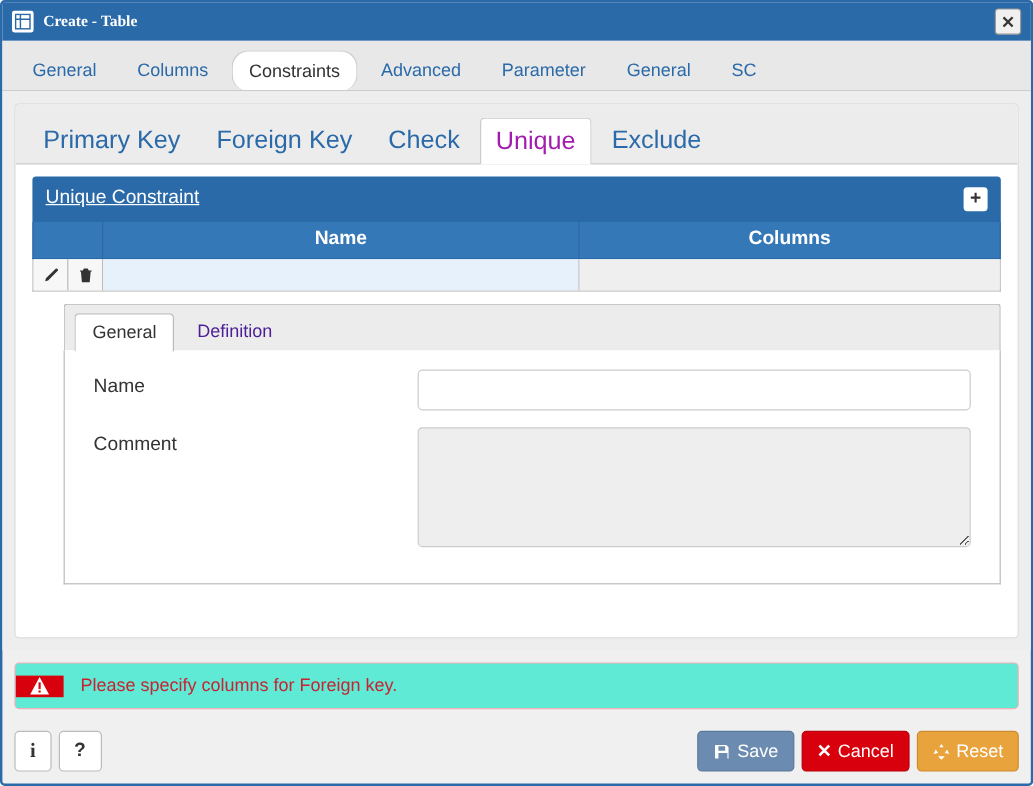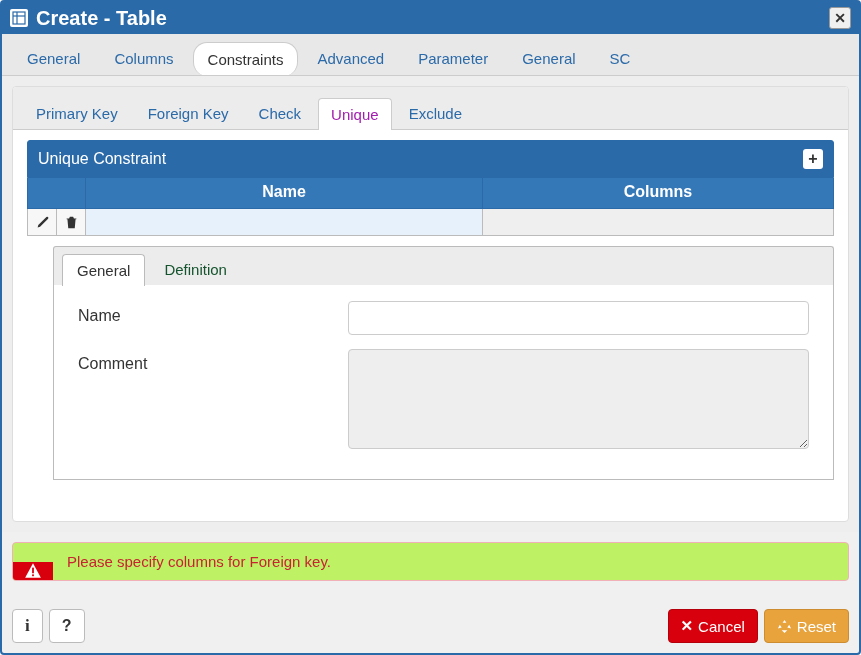--- a/index.html
+++ b/index.html
@@ -3,74 +3,74 @@
 <meta charset="utf-8">
 <style>
 * { box-sizing: border-box; margin: 0; padding: 0; }
 body { font-family: -apple-system, BlinkMacSystemFont, "Segoe UI", Helvetica, Arial, sans-serif; background: #fff; font-size: 14px; color: #333; }
 .dialog { width: 861px; height: 655px; border: 2px solid #2b6aa9; border-radius: 4px; background: #f0f0f0; display: flex; flex-direction: column; position: relative; }
 
 
 .titlebar { background: #2b6aa9; color: #fff; height: 32px; display: flex; align-items: center; padding: 0 8px; }
 .titlebar .ticon { width: 18px; height: 18px; background: #fff; border-radius: 2px; margin-right: 8px; display: inline-flex; align-items: center; justify-content: center; }
 .titlebar .ticon svg { width: 14px; height: 14px; }
-.titlebar .ttext { font-weight: 600; font-size: 20px; }
+.titlebar .ttext { font-weight: 600; font-size: 13px; font-family: Liberation Serif, serif; }
 .titlebar .spacer { flex: 1; }
 .titlebar .close { width: 22px; height: 22px; background: #f0f0f0; border: 1px solid #999; border-radius: 3px; display: flex; align-items: center; justify-content: center; color: #333; font-weight: bold; cursor: pointer; font-size: 14px; }
 
 
 .tabs-primary { background: #e8e8e8; border-bottom: 1px solid #ccc; display: flex; align-items: flex-end; padding: 6px 10px 0 10px; height: 42px; gap: 4px; overflow: hidden; }
 .tabs-primary .tab { padding: 8px 14px; color: #2b6aa9; cursor: pointer; border: 1px solid transparent; border-bottom: none; border-radius: 4px 4px 0 0; white-space: nowrap; font-size: 15px; }
 .tabs-primary .tab.active { background: #fff; color: #333; border-color: #ccc; position: relative; top: 1px; border-radius: 14px; }
 
 
 .body-panel { flex: 1; padding: 10px; background: #eee; display: flex; flex-direction: column; }
 .white-panel { background: #fff; border: 1px solid #ddd; border-radius: 4px; flex: 1; display: flex; flex-direction: column; overflow: hidden; padding-bottom: 20px;}
 
 
 .subtabs { background: #ececec; border-bottom: 1px solid #ccc; display: flex; align-items: flex-end; padding: 10px 10px 0 10px; gap: 4px; }
-.subtabs .stab { padding: 7px 12px; color: #2b6aa9; cursor: pointer; border: 1px solid transparent; border-bottom: none; border-radius: 4px 4px 0 0; font-size: 15px; }
+.subtabs .stab { padding: 7px 12px; color: #2b6aa9; cursor: pointer; border: 1px solid transparent; border-bottom: none; border-radius: 4px 4px 0 0; font-size: 21px; }
 .subtabs .stab.active { background: #fff; color: #a21caf; border-color: #ccc; position: relative; top: 1px; }
 
 .content { padding: 10px 14px 0 14px; }
 
 
-.uc-header { background: #2b6aa9; color: #fff; padding: 8px 10px; border-radius: 3px 3px 0 0; display: flex; align-items: center; border: 1px solid #2b6aa9; font-size: 16px; }
+.uc-header { background: #2b6aa9; color: #fff; padding: 8px 10px; border-radius: 3px 3px 0 0; display: flex; border: 1px solid #2b6aa9; font-size: 16px; text-decoration: underline; }
 .uc-header .spacer { flex: 1; }
 .uc-add { width: 20px; height: 20px; background: #fff; color: #333; border-radius: 3px; display: flex; align-items: center; justify-content: center; font-weight: bold; cursor: pointer; font-size: 16px; line-height: 1; }
 
 
 .uc-thead { display: flex; background: #3578b8; color: #fff; border: 1px solid #2b6aa9; border-top: none; }
 .uc-thead .col-icons { width: 58px; border-right: 1px solid #2b6aa9; height: 30px; }
 .uc-thead .col-name { flex: 1; text-align: center; padding: 5px 0; border-right: 1px solid #2b6aa9; font-weight: 600; font-size: 16px; }
 .uc-thead .col-cols { width: 350px; text-align: center; padding: 5px 0; font-weight: 600; font-size: 16px; }
 
 
 .uc-tbody { display: flex; border: 1px solid #bbb; border-top: none; }
 .uc-tbody .cell-actions { width: 58px; display: flex; border-right: 1px solid #bbb; }
 .uc-tbody .cell-actions .act { flex: 1; display: flex; align-items: center; justify-content: center; height: 26px; cursor: pointer; background: #f7f7f7; }
 .uc-tbody .cell-actions .act + .act { border-left: 1px solid #bbb; }
 .uc-tbody .cell-name { flex: 1; background: #e7f1fc; border-right: 1px solid #bbb; height: 26px; }
 .uc-tbody .cell-cols { width: 350px; background: #efefef; height: 26px; }
 
 
 .prop-tabs-wrap { margin: 10px 14px 0 40px; }
 .prop-tabs { background: #ececec; border: 1px solid #bbb; border-bottom: none; display: flex; align-items: flex-end; padding: 6px 8px 0 8px; gap: 4px; border-radius: 3px 3px 0 0; }
-.prop-tabs .ptab { padding: 7px 14px; color: #14532d; cursor: pointer; border: 1px solid transparent; border-bottom: none; border-radius: 4px 4px 0 0; font-size: 15px; }
+.prop-tabs .ptab { padding: 7px 14px; color: #4c1d95; cursor: pointer; border: 1px solid transparent; border-bottom: none; border-radius: 4px 4px 0 0; font-size: 15px; }
 .prop-tabs .ptab.active { background: #fff; color: #333; border-color: #bbb; position: relative; top: 1px; }
 .prop-body { border: 1px solid #bbb; background: #fff; padding: 16px 24px; border-top: none; }
 
 .form-row { display: flex; align-items: flex-start; margin-bottom: 14px; }
 .form-row label { width: 270px; padding-top: 6px; font-size: 16px; }
 .form-row input[type=text] { flex: 1; height: 34px; border: 1px solid #ccc; border-radius: 4px; padding: 0 8px; font-size: 14px; }
 .form-row textarea { flex: 1; height: 100px; border: 1px solid #ccc; border-radius: 4px; padding: 6px 8px; background: #eee; resize: both; font-family: inherit; font-size: 14px; }
 
 
 .footer-area { padding: 10px; }
-.alert { background: #bef264; border: 1px solid #f1b0b7; border-radius: 4px; display: flex; align-items: flex-end; margin-bottom: 28px; overflow: hidden; }
+.alert { background: #5eead4; border: 1px solid #f1b0b7; border-radius: 4px; display: flex; align-items: center; margin-bottom: 18px; overflow: hidden; }
 .alert-icon { width: 40px; background: #d9000d; display: flex; align-items: center; justify-content: center; color: #fff; }
 .alert-icon svg { width: 18px; height: 18px; }
 .alert-text { padding: 10px 14px; color: #c82333; font-size: 15px; }
 
 .button-row { display: flex; align-items: center; }
 .btn { height: 34px; border-radius: 4px; border: 1px solid #bbb; background: linear-gradient(#fff,#eee); padding: 0 12px; display: inline-flex; align-items: center; justify-content: center; cursor: pointer; font-size: 15px; gap: 5px; font-weight: 500;}
 .btn + .btn { margin-left: 6px; }
 .button-row .spacer { flex: 1; }
 .btn-info { background: #fff; }
 .btn-save { background: #6b8cb0; color: #fff; border-color: #5a7a9c; }
@@ -190,20 +190,28 @@
       <div class="alert-text">Please specify columns for Foreign key.</div>
     </div>
     <div class="button-row">
       <div class="btn btn-info">
         <span style="font-family:Georgia,serif;font-weight:bold;font-size:17px;">i</span>
       </div>
       <div class="btn btn-info">
         <span style="font-weight:bold;font-size:16px;">?</span>
       </div>
       <span class="spacer"></span>
+      <div class="btn btn-save">
+        <span>
+          <svg width="15" height="15" viewBox="0 0 16 16">
+              <path d="M2 2h10l2 2v10H2V2zm3 1v4h6V3H5zm0 6v5h8V9H5z" fill="#fff"></path>
+            </svg>
+        </span>
+        <span>Save</span>
+      </div>
       <div class="btn btn-cancel">
         <span style="font-weight:bold;">✕</span>
         <span>Cancel</span>
       </div>
       <div class="btn btn-reset">
         <span>
           <svg width="15" height="15" viewBox="0 0 16 16">
               <path d="M8 1l2 3H6l2-3zM3 6l2 3-4 1 2-4zm10 0l2 4-4-1 2-3zM5 12h6l-3 3-3-3z" fill="#fff"></path>
             </svg>
         </span>

